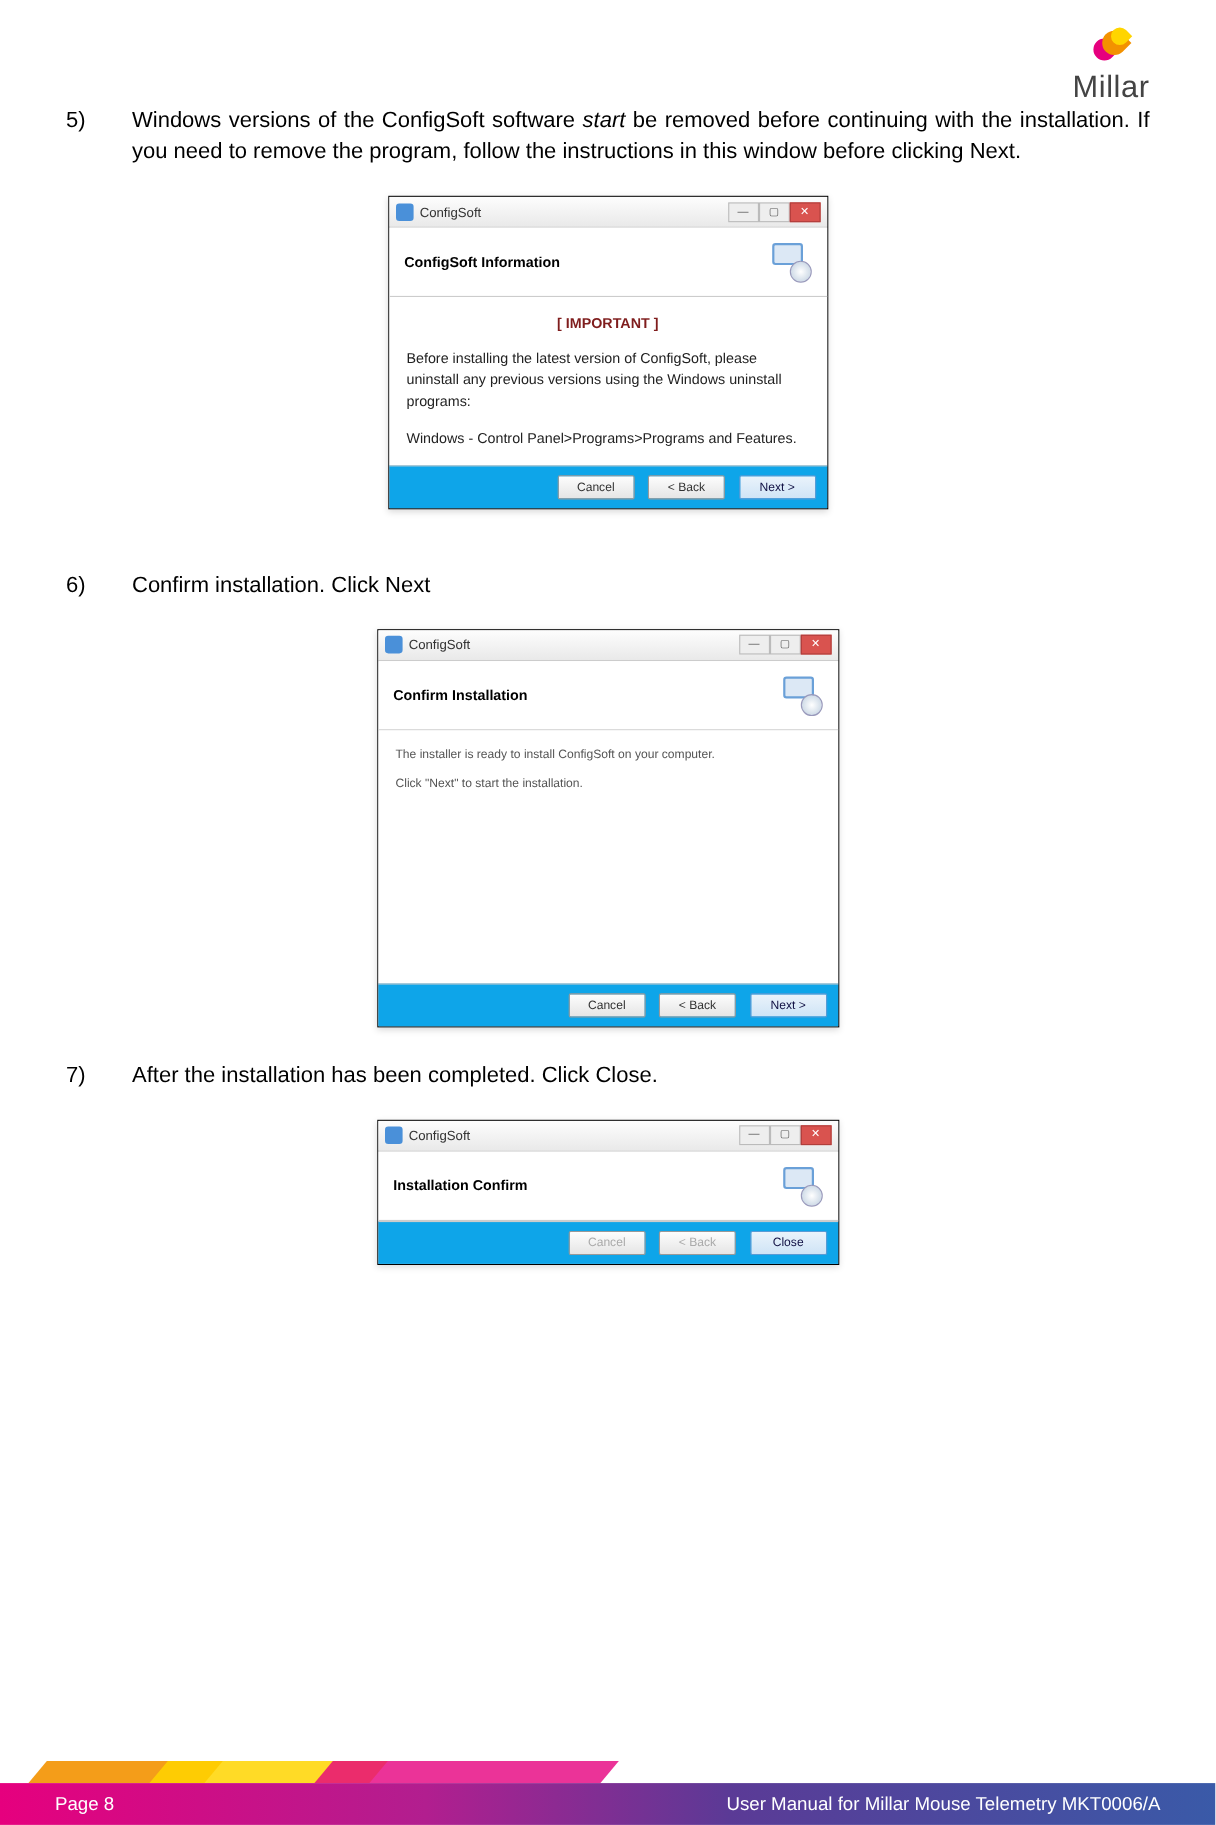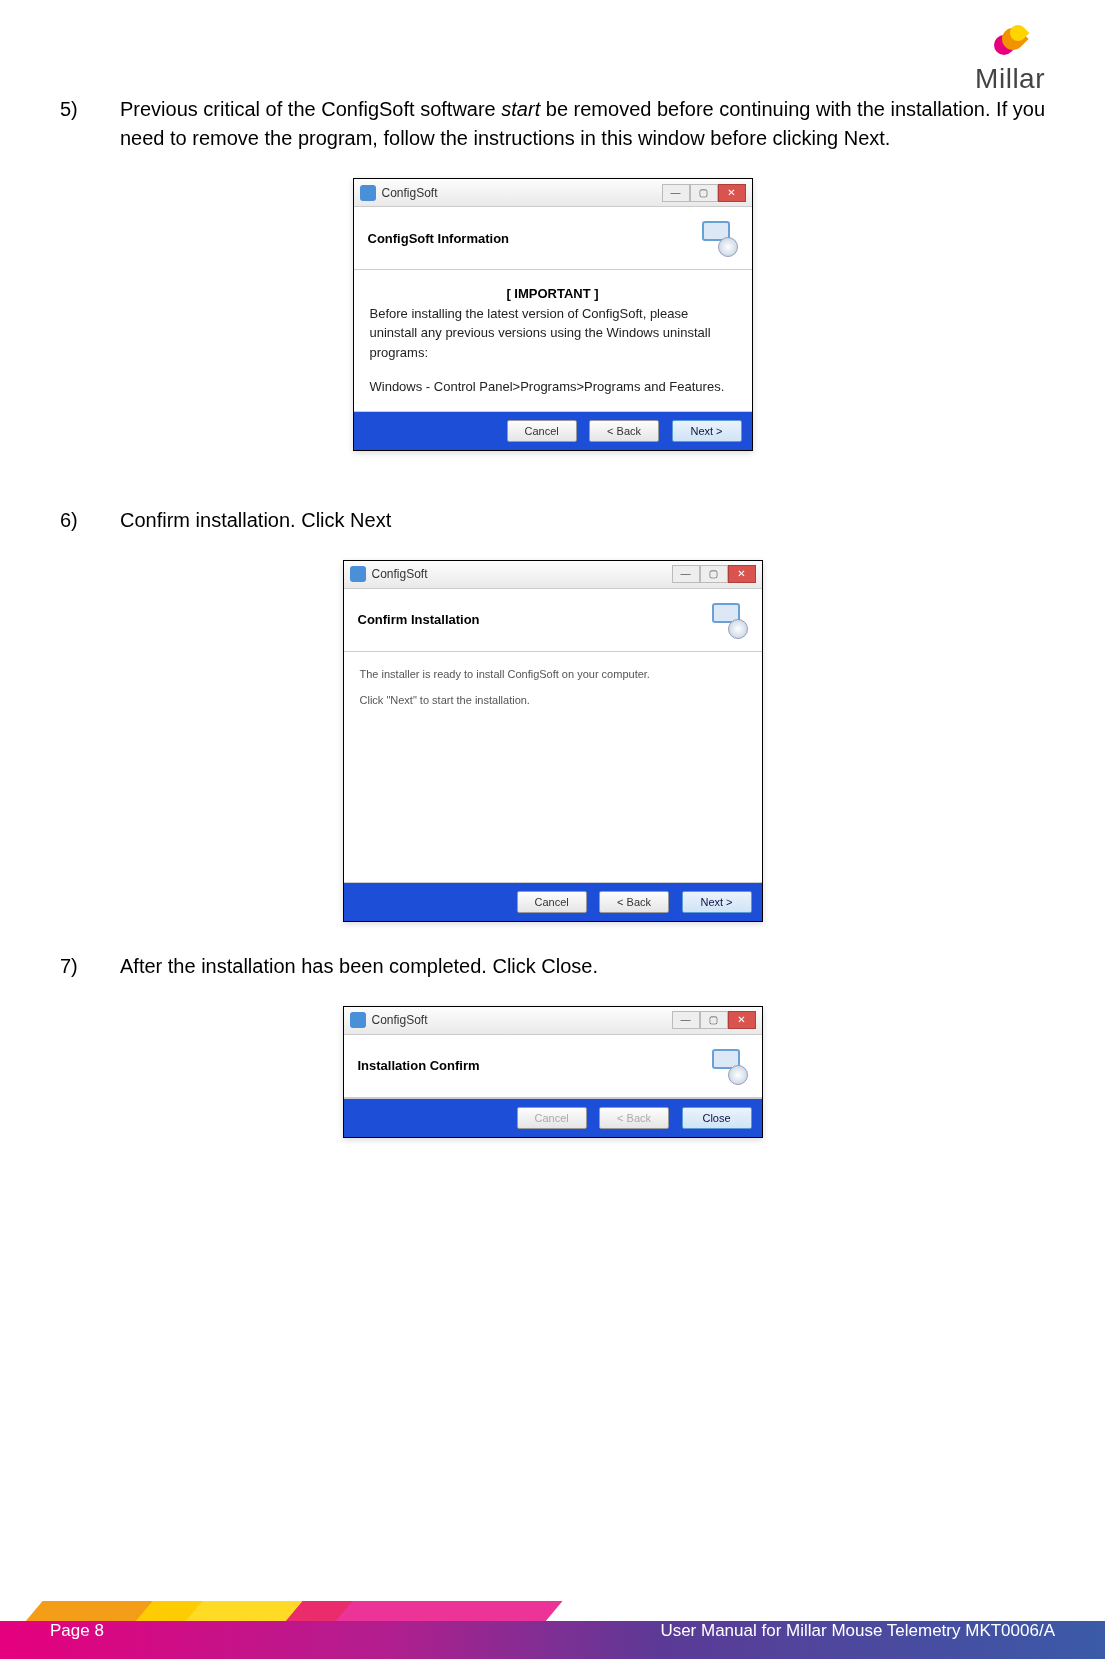--- a/index.html
+++ b/index.html
@@ -116,23 +116,23 @@
     background: #fff;
     min-height: 120px;
     padding: 14px 16px;
     font-size: 13px;
     color: #222;
     line-height: 1.5;
   }
   .body-area.tall { min-height: 230px; }
   .body-area.med { min-height: 210px; font-size: 11px; color: #555; }
   .body-tiny { font-size: 11px; color: #555; }
-  .important { color: #000000; text-align: center; font-weight: 600; font-size: 13px; }
+  .important { color: #7f1d1d; text-align: center; font-weight: 600; margin-bottom: 12px; font-size: 13px; }
   .btnrow {
-    background: #1d4ed8;
+    background: #0ea5e9;
     border-top: 1px solid #ccc;
     padding: 8px 10px;
     text-align: right;
   }
   .btn {
     display: inline-block;
     min-width: 70px;
     padding: 4px 10px;
     font-size: 11px;
     border: 1px solid #999;
@@ -156,20 +156,21 @@
     bottom: 0;
     left: 0;
     right: 0;
     height: 55px;
   }
   .footer-bar {
     position: absolute; bottom: 0; left: 0; right: 0; height: 38px;
     background: linear-gradient(90deg,#e6007e 0%, #b21e8f 35%, #5b3a96 60%, #3a5aa8 100%);
     color: #fff;
     display: flex;
+    align-items: center;
     justify-content: space-between;
     padding: 0 50px;
     font-size: 17px;
     gap: 15px;
   }
   .footer-accents { position: absolute; bottom: 38px; left: 0; right: 0; height: 20px; overflow: hidden; }
   .acc { position: absolute; bottom: -10px; transform: skewX(-40deg); height: 30px; }
   .acc1 { left: 30px; width: 160px; background: #f39200; opacity: .9; }
   .acc2 { left: 140px; width: 200px; background: #ffd500; opacity: .85; }
   .acc3 { left: 290px; width: 260px; background: #e6007e; opacity: .8; }
@@ -184,21 +185,21 @@
       <span class="leaf-c"></span>
   </div>
   <div class="logo-text">Millar</div>
 </div>
 
 <div class="content">
 
   <div class="step">
     <div class="step-num">5)</div>
     <div class="step-body">
-      <span>Previous critical of the ConfigSoft software </span><em>start</em><span> be removed before continuing with the installation.  If you need to remove the program, follow the instructions in this window before clicking Next.</span>
+      <span>Windows versions of the ConfigSoft software </span><em>start</em><span> be removed before continuing with the installation.  If you need to remove the program, follow the instructions in this window before clicking Next.</span>
     </div>
   </div>
 
   <div class="screenshot-wrap">
     <div class="installer w-small">
       <div class="titlebar">
         <div class="app-icon"></div>
         <span>ConfigSoft</span>
         <span class="spacer"></span>
         <div class="win-btns">

